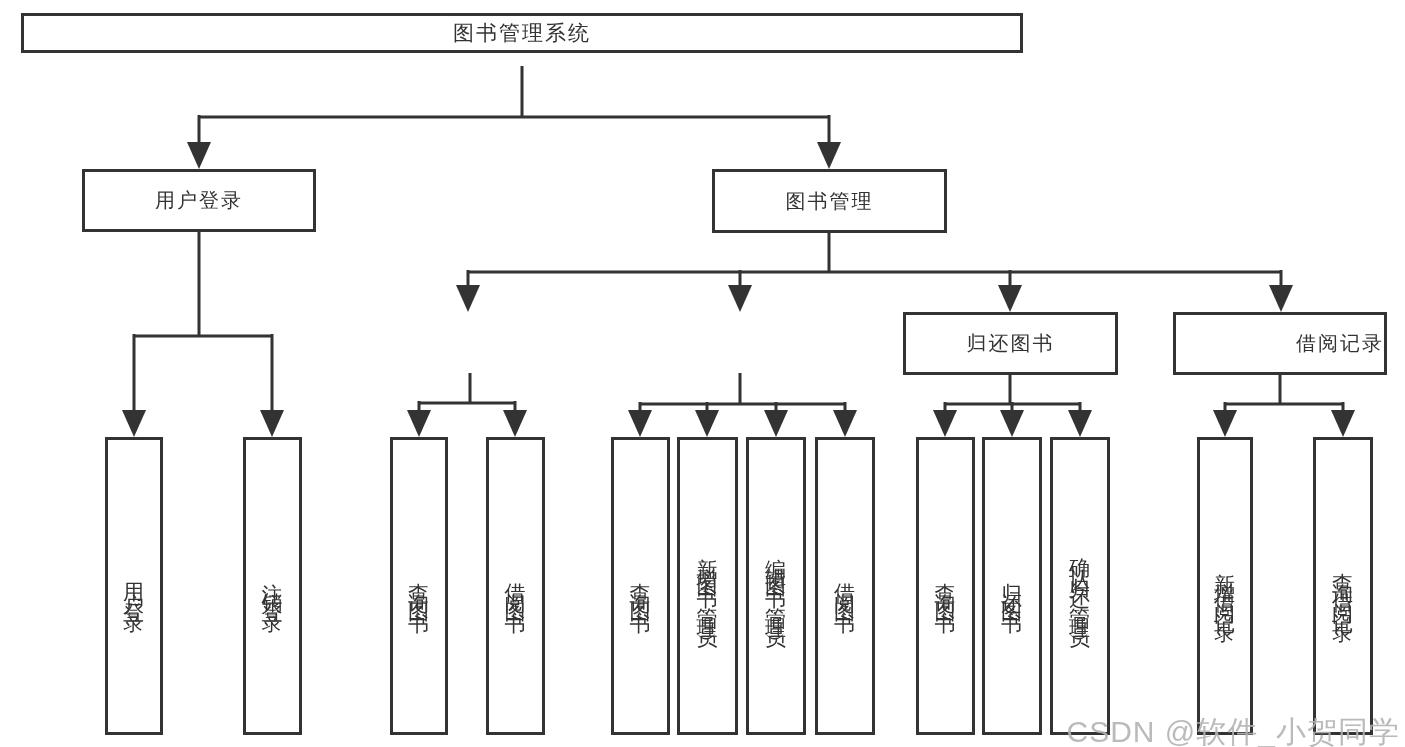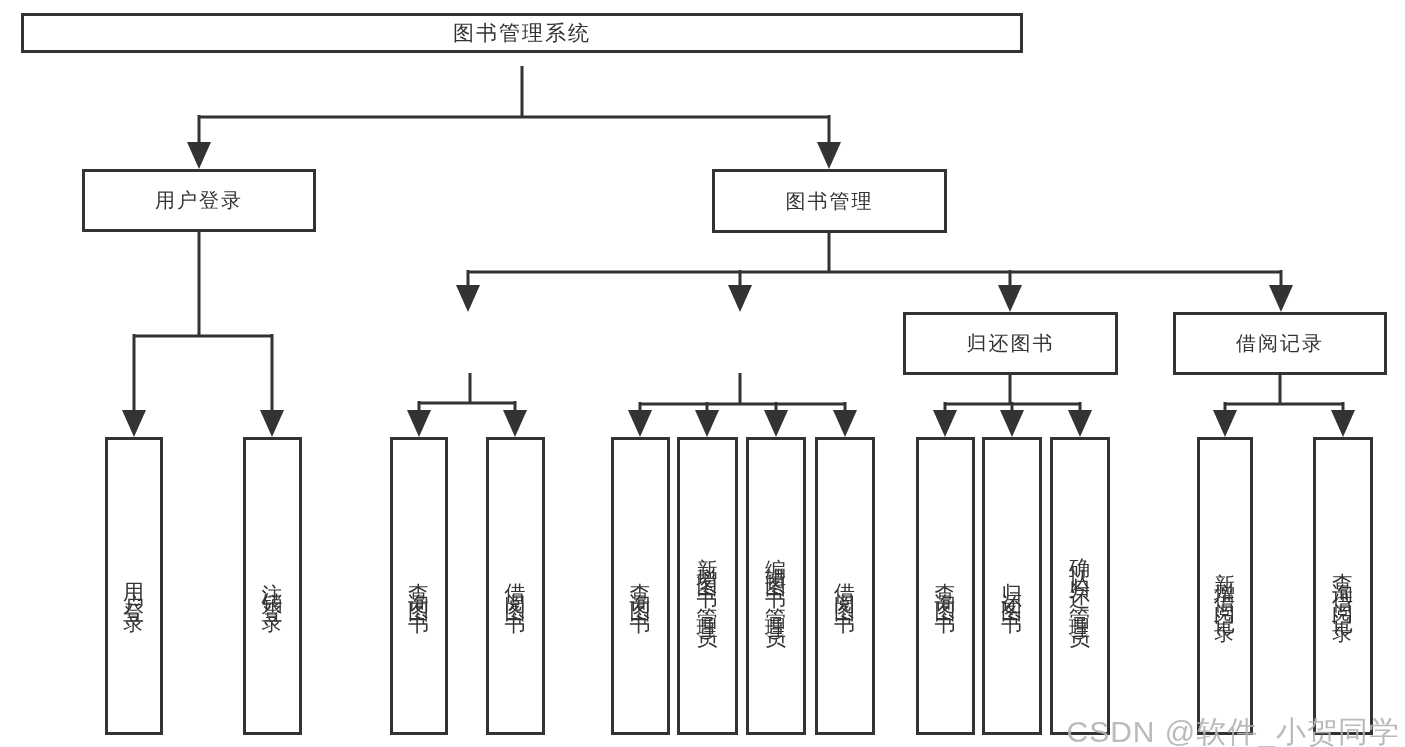--- a/index.html
+++ b/index.html
@@ -89,21 +89,21 @@
   <div class="node h-node" style="left:82px; top:169px; width:234px; height:63px;">
     <span>用户登录</span>
   </div>
   <div class="node h-node" style="left:712px; top:169px; width:235px; height:64px;">
     <span>图书管理</span>
   </div>
 
   <div class="node h-node" style="left:903px; top:312px; width:215px; height:63px;">
     <span>归还图书</span>
   </div>
-  <div class="node h-node" style="left:1173px; top:312px; width:214px; height:63px;">
+  <div class="node h-node" style="left:1173px; top:312px; width:214px; height:63px;justify-content:flex-end;">
     <span>借阅记录</span>
   </div>
 
   <div class="node leaf" style="left:105px; top:437px; width:58px; height:298px;">
     <span>用户登录</span>
   </div>
   <div class="node leaf" style="left:243px; top:437px; width:59px; height:298px;">
     <span>注销登录</span>
   </div>
 

